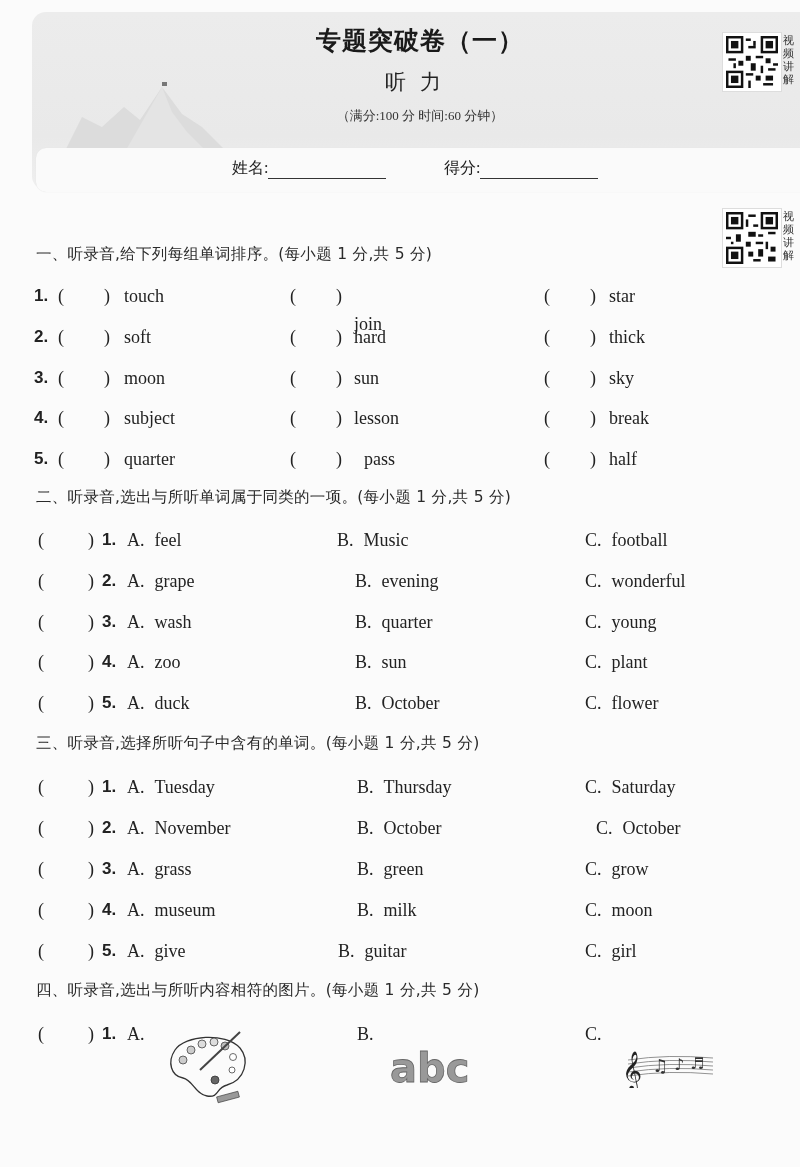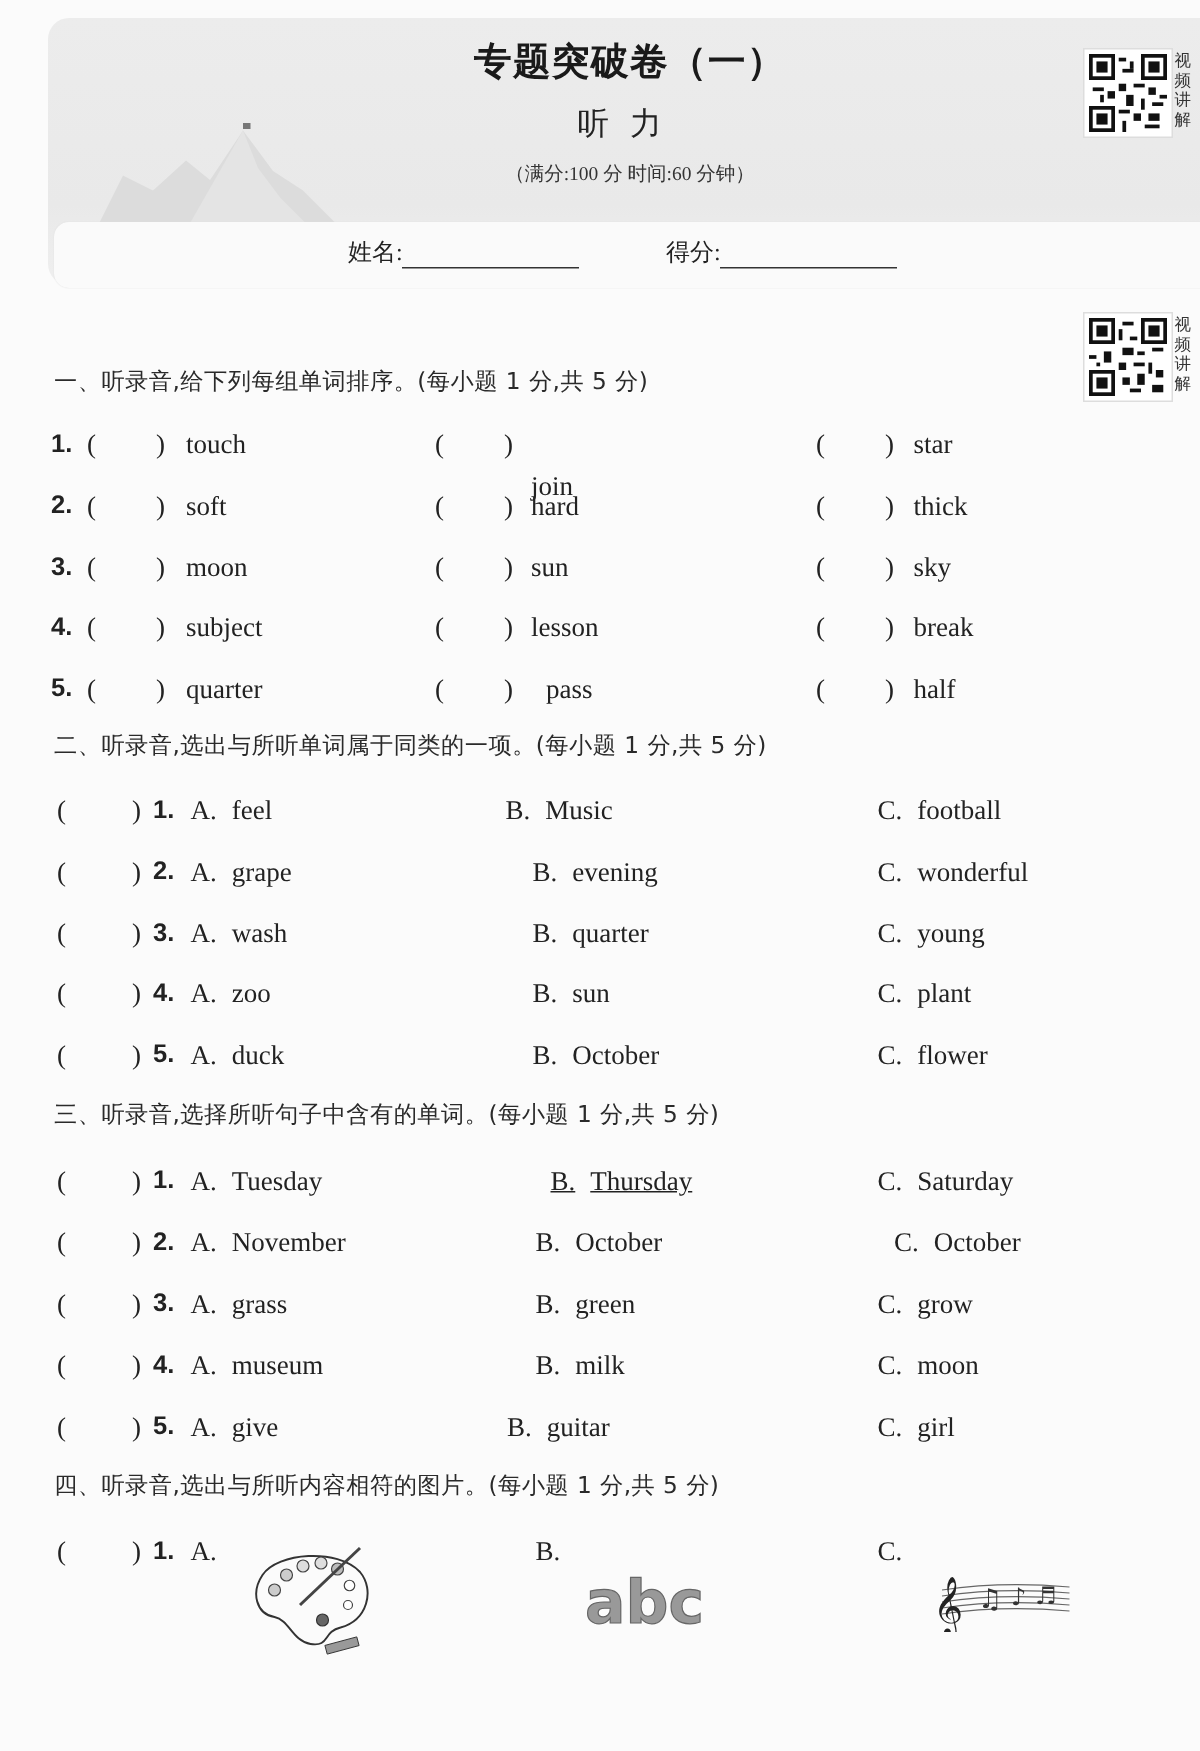--- a/index.html
+++ b/index.html
@@ -240,21 +240,21 @@
   <span class="cell" style="left:355px;"><span class="opt-letter">B.</span><span>October</span></span>
   <span class="cell" style="left:585px;"><span class="opt-letter">C.</span><span>flower</span></span>
 </div>
 
 <div class="section-title" style="top:733px;">三、听录音,选择所听句子中含有的单词。(每小题 1 分,共 5 分)</div>
 
 <div class="row" style="top:777px;">
   <span class="cell" style="left:38px;"><span>(</span><span style="display:inline-block;width:44px"></span><span>)</span></span>
   <span class="cell num" style="left:102px;">1.</span>
   <span class="cell" style="left:127px;"><span class="opt-letter">A.</span><span>Tuesday</span></span>
-  <span class="cell" style="left:367px;text-decoration:underline;"><span class="opt-letter">B.</span><span>Thursday</span></span>
+  <span class="cell" style="left:357px;"><span class="opt-letter">B.</span><span>Thursday</span></span>
   <span class="cell" style="left:585px;"><span class="opt-letter">C.</span><span>Saturday</span></span>
 </div>
 <div class="row" style="top:818px;">
   <span class="cell" style="left:38px;"><span>(</span><span style="display:inline-block;width:44px"></span><span>)</span></span>
   <span class="cell num" style="left:102px;">2.</span>
   <span class="cell" style="left:127px;"><span class="opt-letter">A.</span><span>November</span></span>
   <span class="cell" style="left:357px;"><span class="opt-letter">B.</span><span>October</span></span>
   <span class="cell" style="left:596px;"><span class="opt-letter">C.</span><span>October</span></span>
 </div>
 <div class="row" style="top:859px;">

